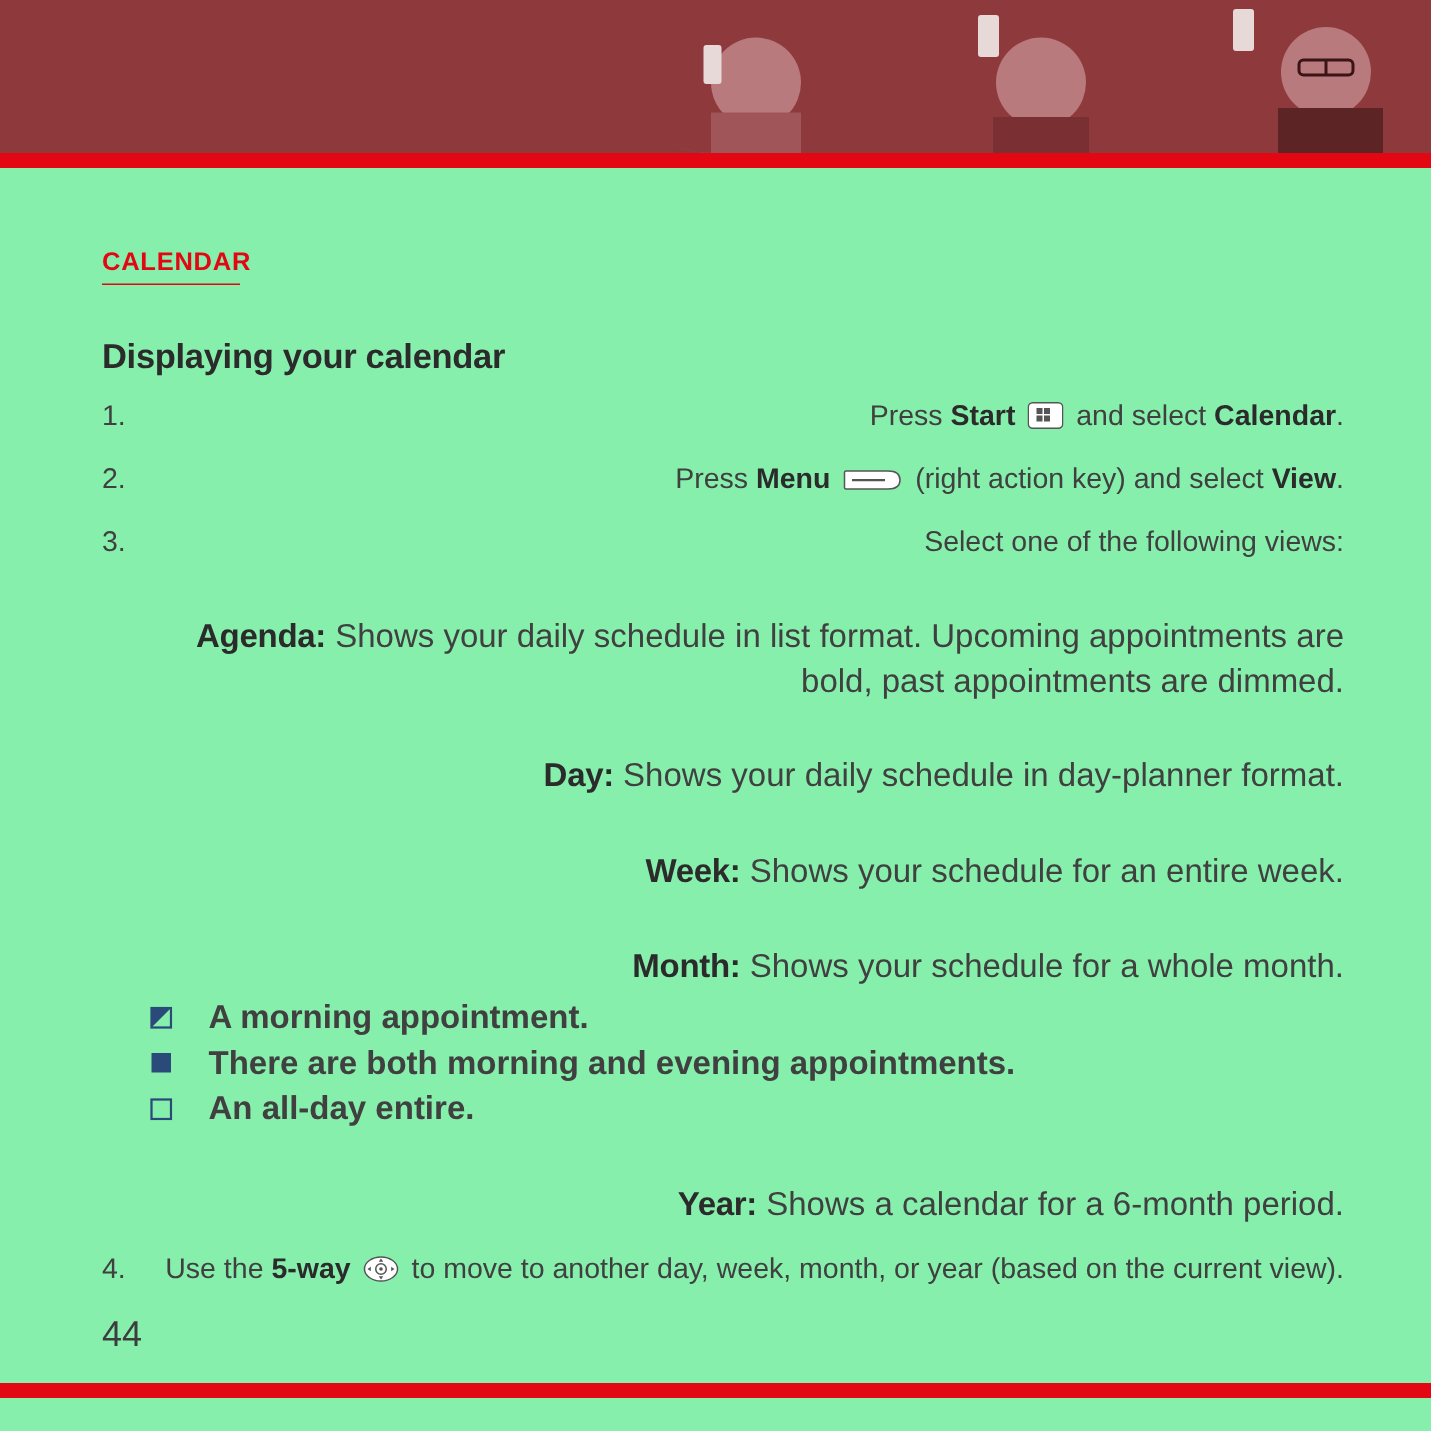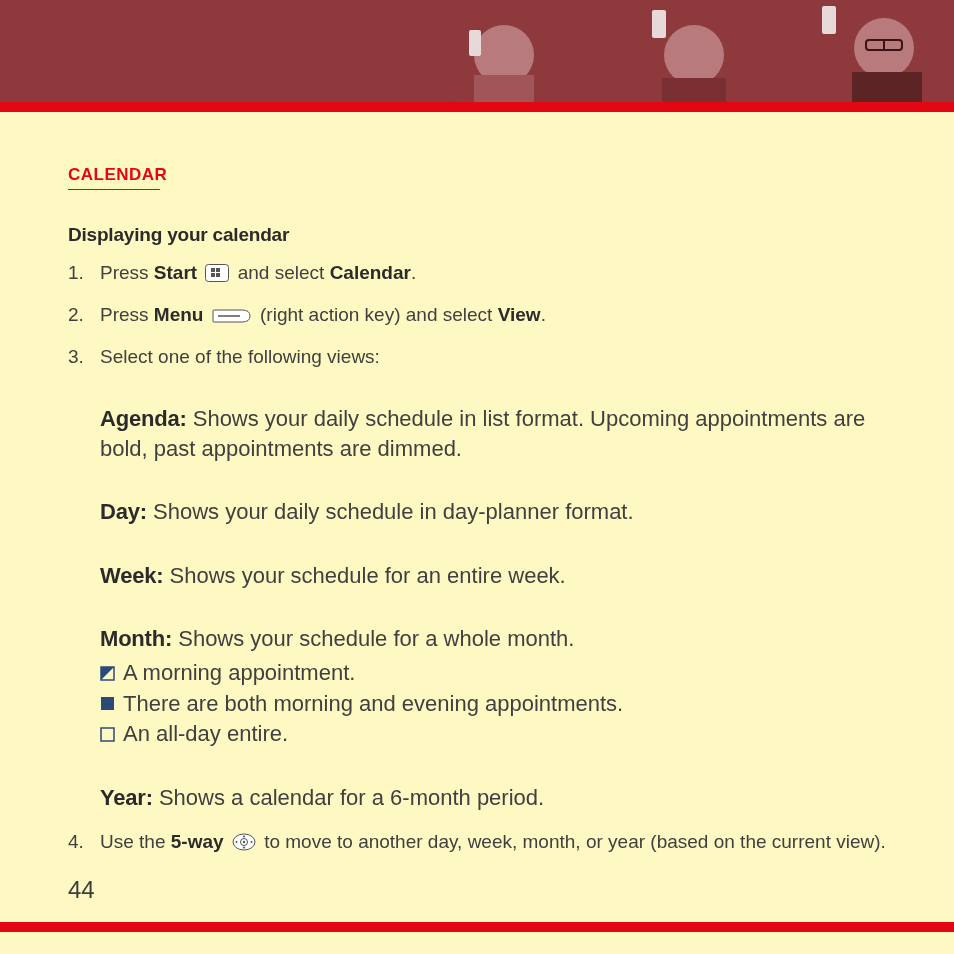--- a/index.html
+++ b/index.html
@@ -1,33 +1,33 @@
 <!DOCTYPE html>
 <html><head>
 <meta charset="utf-8">
 <style>
   * { box-sizing: border-box; margin: 0; padding: 0; }
   html, body { width: 954px; height: 954px; font-family: "Helvetica Neue", Helvetica, Arial, sans-serif; color: #3d3d3d; background: #fff; }
-  .page { width: 954px; height: 954px; position: relative; background: #fef9c3; }
+  .page { width: 954px; height: 954px; position: relative; background: #86efac; }
   .header-band { position: absolute; top: 0; left: 0; width: 954px; height: 102px; background: #8e3a3d; }
   .header-photo { position: absolute; top: 0; right: 0; width: 540px; height: 102px; background: linear-gradient(90deg, #8e3a3d 0%, #a05558 10%, #b87a7c 30%, #c99a9b 50%, #b87a7c 70%, #a05558 90%, #8e3a3d 100%); border-bottom-left-radius: 60px; overflow: hidden; }
   .header-photo svg { width: 100%; height: 100%; }
   .red-rule { position: absolute; top: 102px; left: 0; width: 954px; height: 10px; background: #e30613; }
   .content { position: absolute; top: 165px; left: 68px; width: 828px; }
   .section-title { font-size: 17px; font-weight: bold; color: #e30613; letter-spacing: 0.5px; margin-bottom: 4px; }
   .title-underline { width: 92px; height: 1px; background: #e30613; margin-bottom: 34px; }
-  .subheading { font-size: 19px; font-weight: bold; color: #2b2b2b; margin-bottom: 14px; font-family: "Arial Narrow", Arial, sans-serif; letter-spacing: -0.2px; }
-  ol { list-style: none; counter-reset: item; }
+  .subheading { font-size: 23px; font-weight: bold; color: #2b2b2b; margin-bottom: 14px; font-family: "Arial Narrow", Arial, sans-serif; letter-spacing: -0.2px; }
+  ol { list-style: none; counter-reset: item; text-align: right; }
   ol > li { counter-increment: item; position: relative; padding-left: 32px; margin-bottom: 16px; font-size: 19px; line-height: 1.38; color: #404040; }
   ol > li::before { content: counter(item) "."; position: absolute; left: 0; top: 0; }
   .bold { font-weight: bold; color: #2b2b2b; }
   .view-block { margin-top: 33px; margin-bottom: 16px; font-size: 22px; line-height: 1.38; }
   .view-label { font-family: "Arial Narrow", Arial, sans-serif; font-weight: bold; color: #2b2b2b; letter-spacing: -0.2px; }
   .legend { margin-top: 4px; }
-  .legend-row { display: flex; align-items: center; gap: 8px; line-height: 1.38; }
+  .legend-row { display: flex; align-items: center; gap: 24px; line-height: 1.38; font-weight: bold; }
   .legend-icon { width: 15px; height: 15px; flex-shrink: 0; display: inline-flex; align-items: center; justify-content: center; }
   .inline-icon { display: inline-flex; vertical-align: -3px; margin: 0 3px; }
   .page-number { position: absolute; bottom: 50px; left: 68px; font-size: 24px; color: #3d3d3d; }
   .footer-rule { position: absolute; bottom: 22px; left: 0; width: 954px; height: 10px; background: #e30613; }
 </style>
 </head>
 <body>
 
 <div class="page">
 

